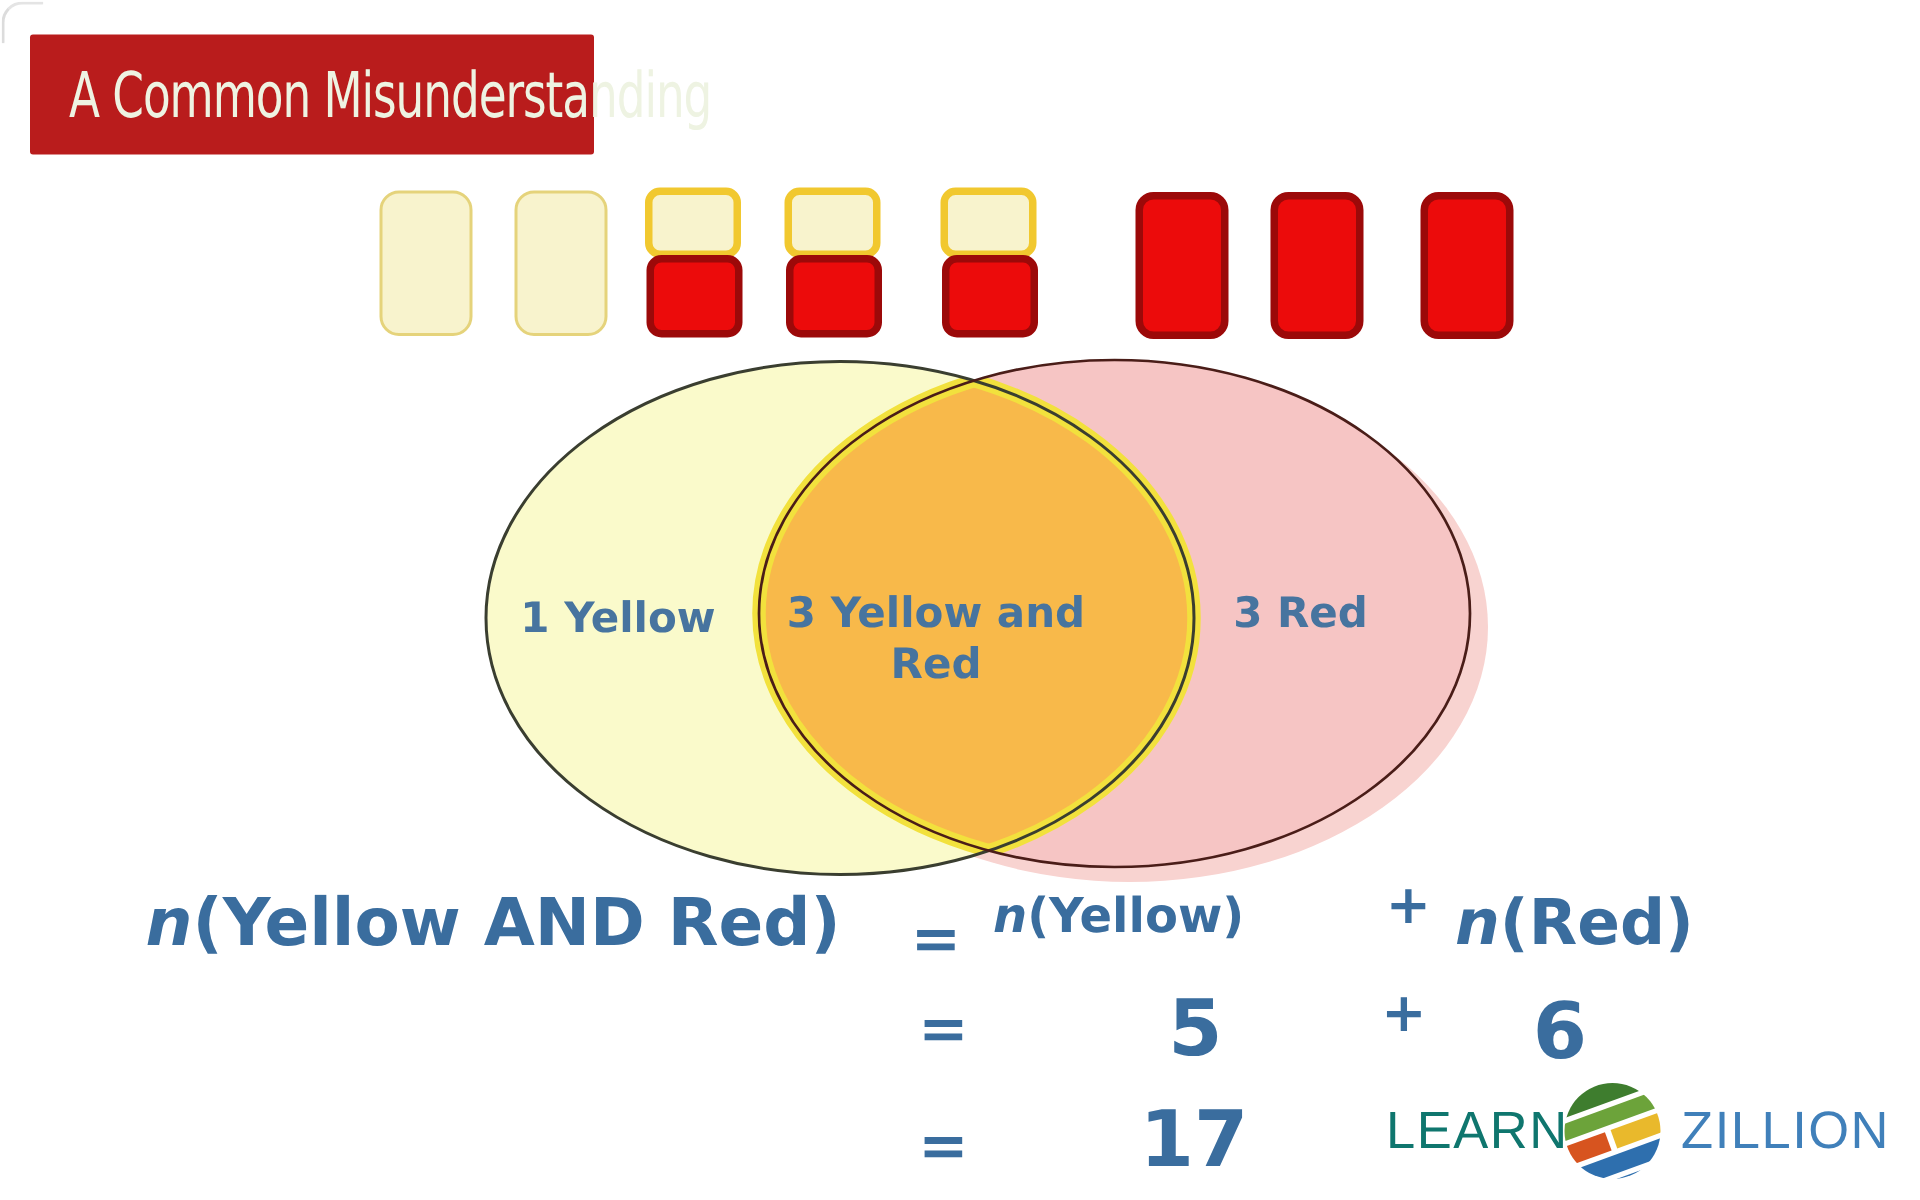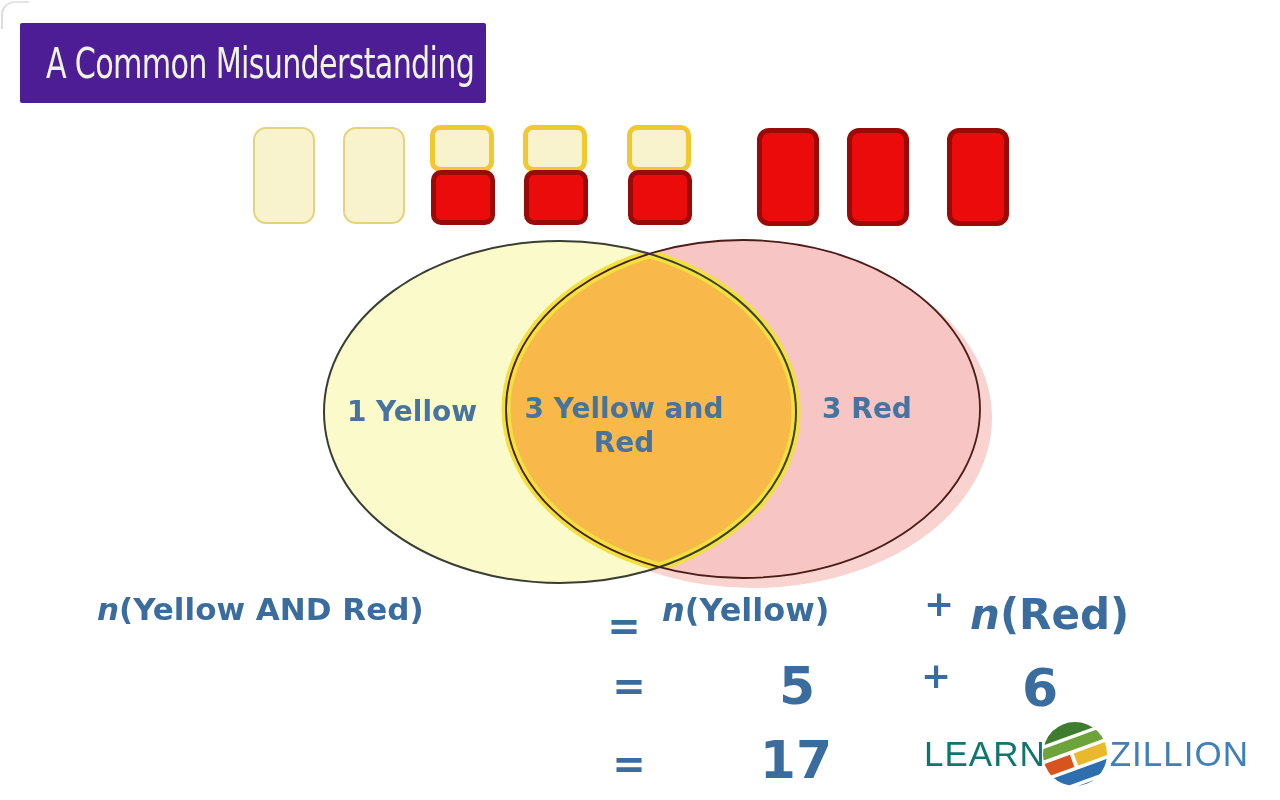--- a/index.html
+++ b/index.html
@@ -9,22 +9,22 @@
     font-family:"DejaVu Sans", sans-serif;
   }
   
   #corner-arc {
     position:absolute; left:1px; top:1px; width:26px; height:26px;
     border-left:2px solid #dcdcdc; border-top:2px solid #e4e4e4;
     border-top-left-radius:14px;
   }
   
   #title-banner {
-    position:absolute; left:20px; top:23px; width:466px; height:80px;
-    background:#4c1d95; display:flex; align-items:center;
+    position:absolute; left:20px; top:23px; width:376px; height:80px;
+    background:#b91c1c; display:flex; align-items:center;
     border-radius:2px;
   }
   #title-text {
     color:#eef3e2; font-size:42px; letter-spacing:-1px;
     transform:scaleX(0.72); transform-origin:26px center;
     padding-left:26px; white-space:nowrap;
   }
   
   #cards-row { position:absolute; left:0; top:125px; width:1280px; height:105px; }
   .card-slot { position:absolute; top:0; width:66px; height:102px; }
@@ -51,39 +51,39 @@
     font-weight:bold; font-size:28px; color:#47749f;
     text-align:center; white-space:nowrap; line-height:34px;
   }
   
   .eq {
     position:absolute; font-weight:bold; color:#3a6d9e;
     white-space:nowrap; line-height:1;
   }
   .eq .itn { font-style:italic; }
   .ctr { transform:translateX(-50%); }
-  #eq-lhs   { left:97px;  top:594px; font-size:31px; }
+  #eq-lhs   { left:97px;  top:594px; font-size:44px; }
   #eq-eq1   { left:624px; top:606px; font-size:40px; }
   #eq-rhs1  { left:662px; top:594px; font-size:32px; }
   #eq-plus1 { left:939px; top:586px; font-size:36px; }
   #eq-rhs2  { left:970px; top:594px; font-size:42px; }
   #eq-eq2   { left:629px; top:666px; font-size:40px; }
   #eq-v1    { left:797px; top:660px; font-size:52px; }
   #eq-plus2 { left:936px; top:658px; font-size:36px; }
   #eq-v2    { left:1040px;top:662px; font-size:52px; }
   #eq-eq3   { left:629px; top:744px; font-size:40px; }
   #eq-v3    { left:796px; top:734px; font-size:52px; }
   
   #logo {
     position:absolute; left:924px; top:721px; height:66px;
     display:flex; align-items:center;
     font-family:"Liberation Sans", sans-serif;
   }
   .logo-learn   { font-size:35px; letter-spacing:1px; color:#0f766e; }
-  .logo-zillion { font-size:35px; letter-spacing:1px; color:#4080ba; }
+  .logo-zillion { font-size:35px; letter-spacing:1px; color:#4080ba;margin-left:11px; }
   #globe-icon { width:66px; height:66px; margin:0 2px 0 -4px; }
 </style>
 </head>
 <body>
 
 <div id="stage">
 
   <div id="corner-arc"></div>
 
   <div id="title-banner">

